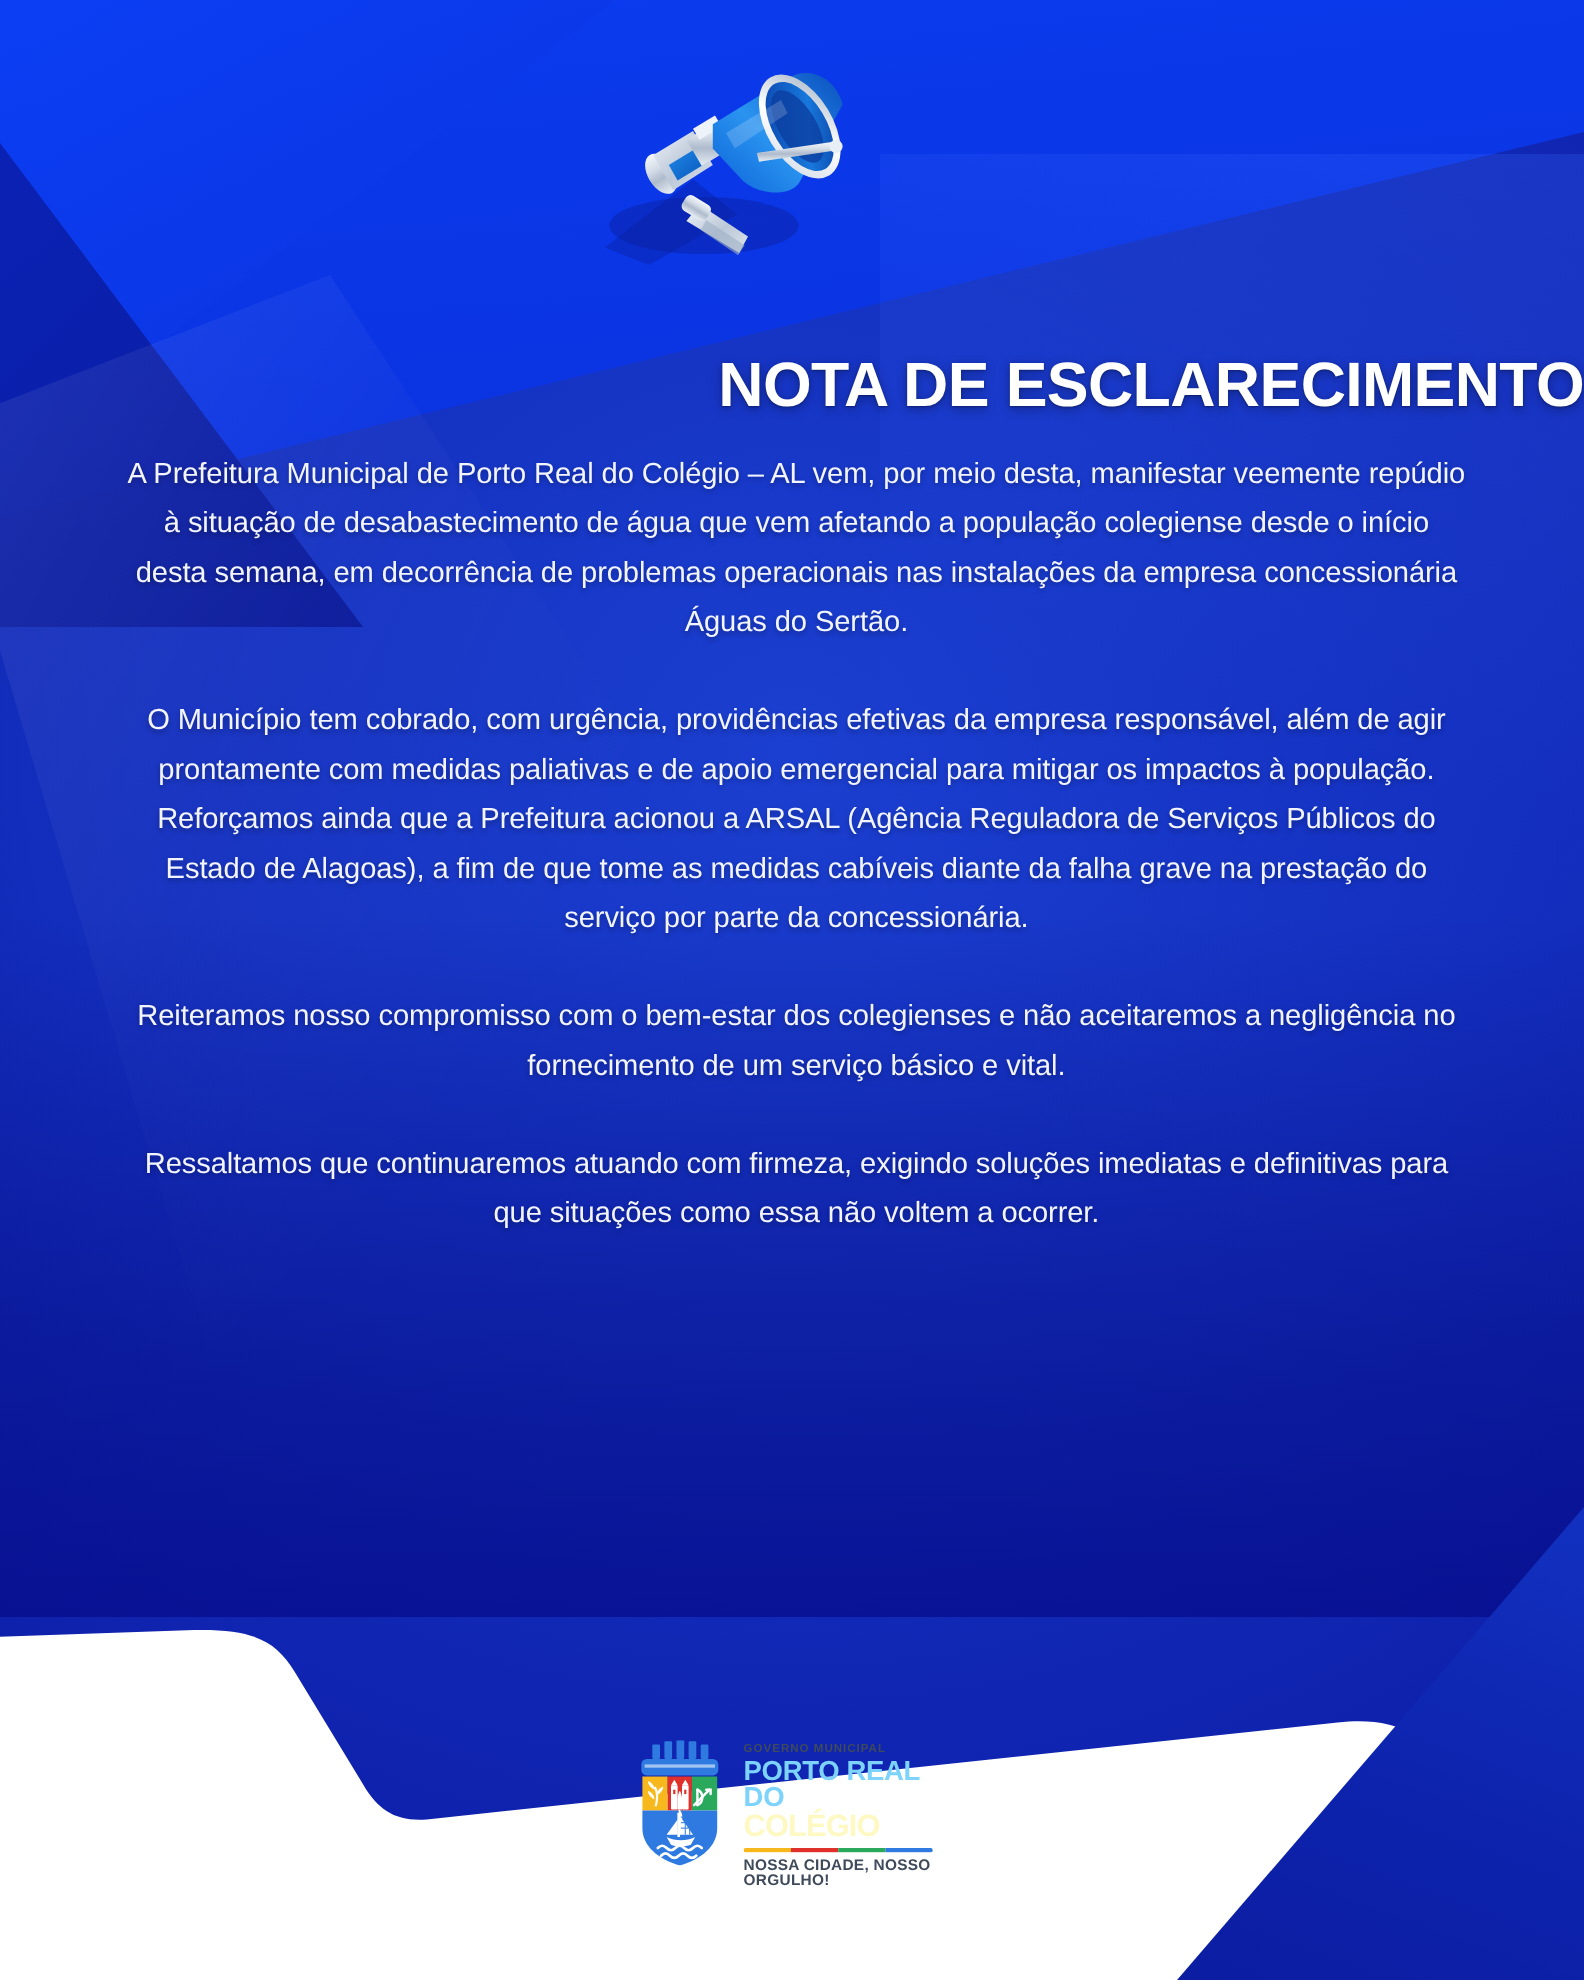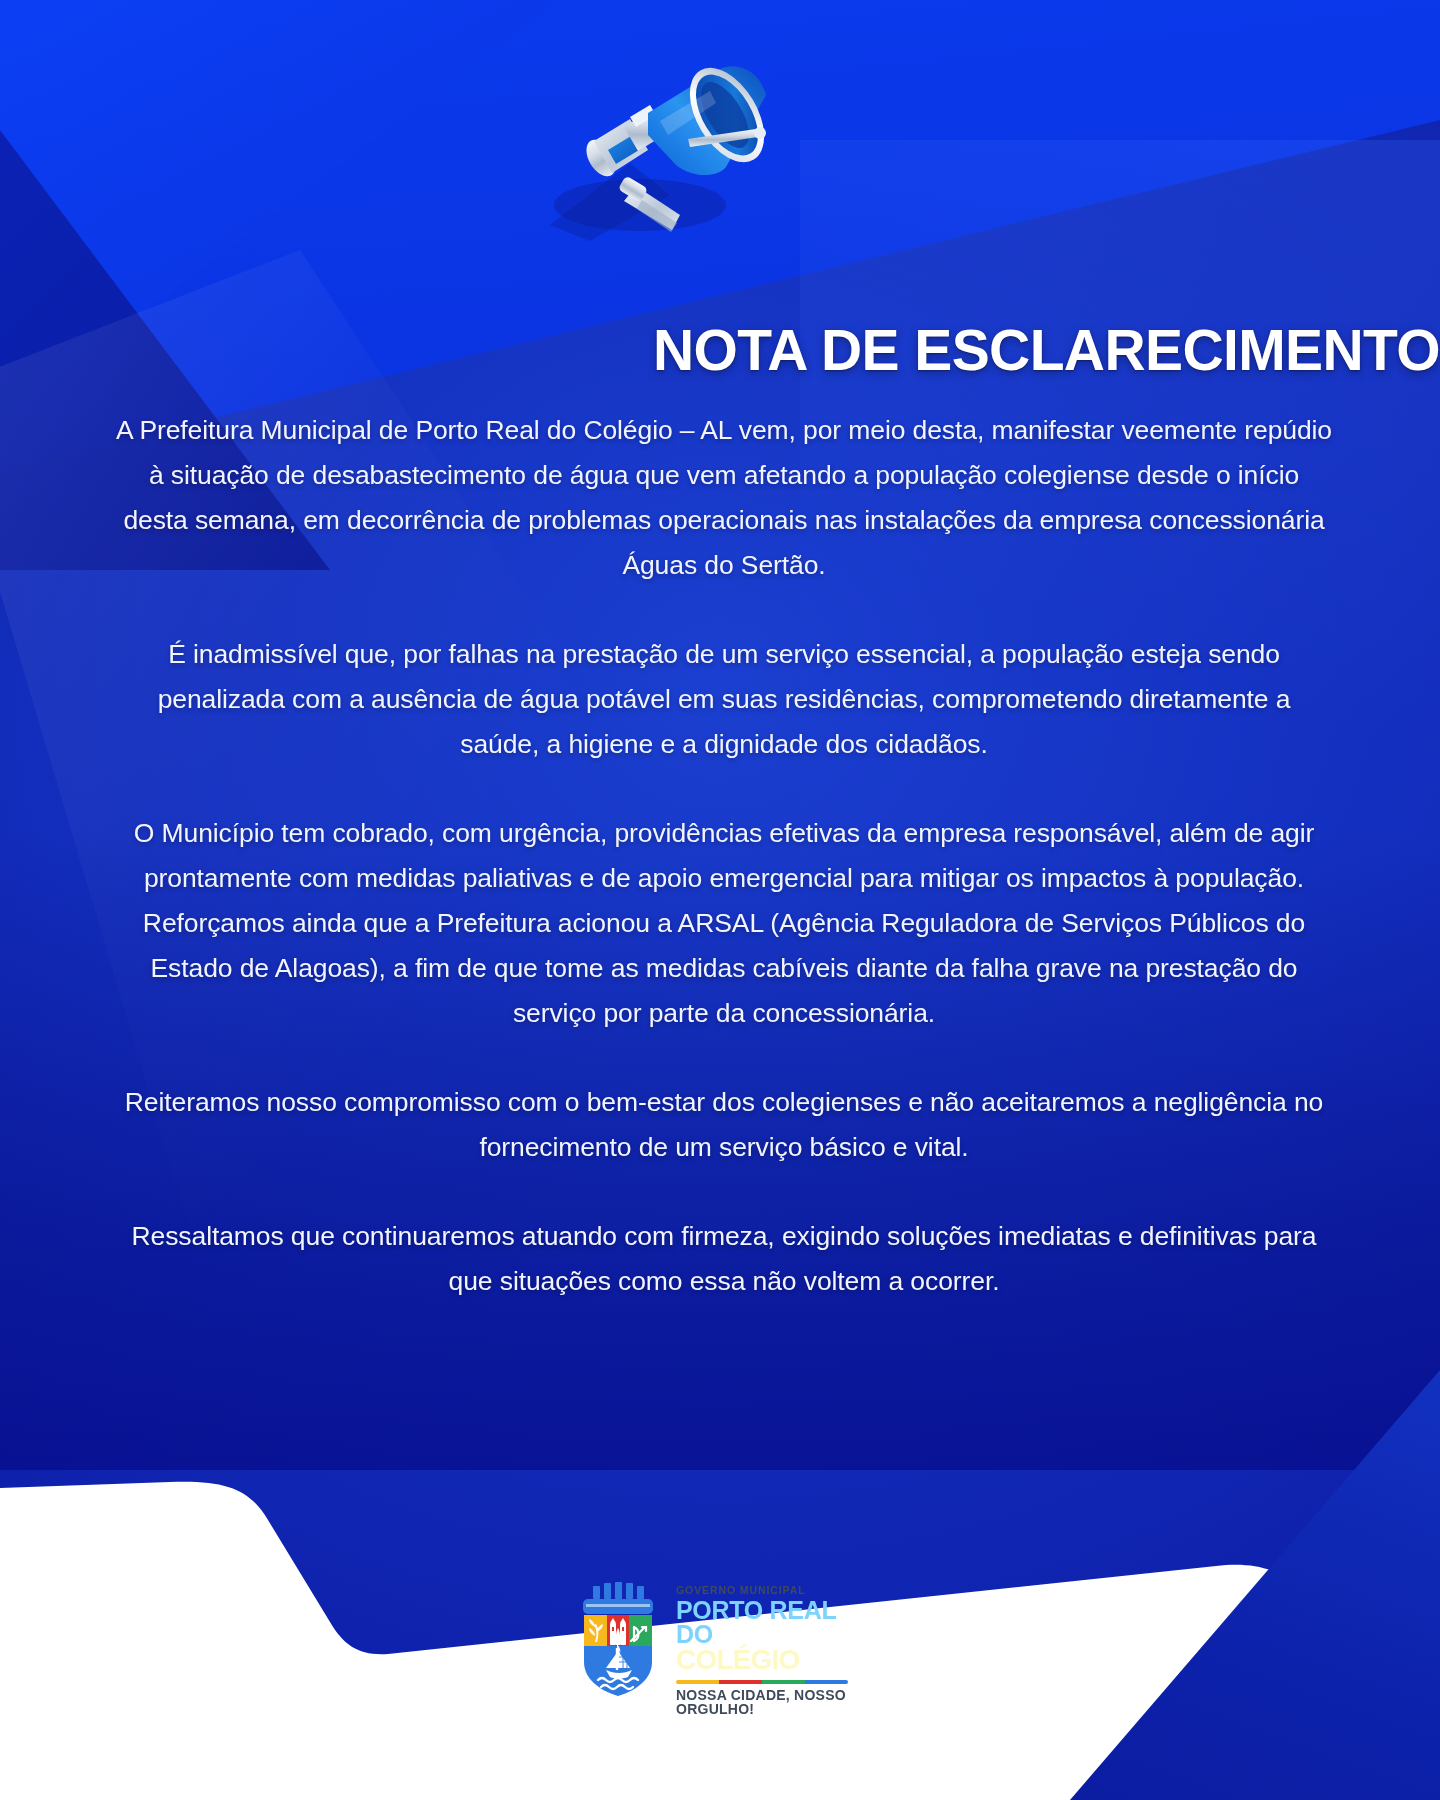--- a/index.html
+++ b/index.html
@@ -222,21 +222,20 @@
 
   <div class="footer-white"></div>
   <div class="footer-blue-wedge"></div>
 
   <div class="content">
 
     <h1 class="title">NOTA DE ESCLARECIMENTO</h1>
 
     <div class="body-block">
       <p class="para">A Prefeitura Municipal de Porto Real do Colégio – AL vem, por meio desta, manifestar veemente repúdio à situação de desabastecimento de água que vem afetando a população colegiense desde o início desta semana, em decorrência de problemas operacionais nas instalações da empresa concessionária Águas do Sertão.</p>
-      <p class="para">É inadmissível que, por falhas na prestação de um serviço essencial, a população esteja sendo penalizada com a ausência de água potável em suas residências, comprometendo diretamente a saúde, a higiene e a dignidade dos cidadãos.</p>
       <p class="para">O Município tem cobrado, com urgência, providências efetivas da empresa responsável, além de agir prontamente com medidas paliativas e de apoio emergencial para mitigar os impactos à população. Reforçamos ainda que a Prefeitura acionou a ARSAL (Agência Reguladora de Serviços Públicos do Estado de Alagoas), a fim de que tome as medidas cabíveis diante da falha grave na prestação do serviço por parte da concessionária.</p>
       <p class="para">Reiteramos nosso compromisso com o bem-estar dos colegienses e não aceitaremos a negligência no fornecimento de um serviço básico e vital.</p>
       <p class="para">Ressaltamos que continuaremos atuando com firmeza, exigindo soluções imediatas e definitivas para que situações como essa não voltem a ocorrer.</p>
     </div>
 
   </div>
 
   <div class="logo">
 
     <div class="crest">

